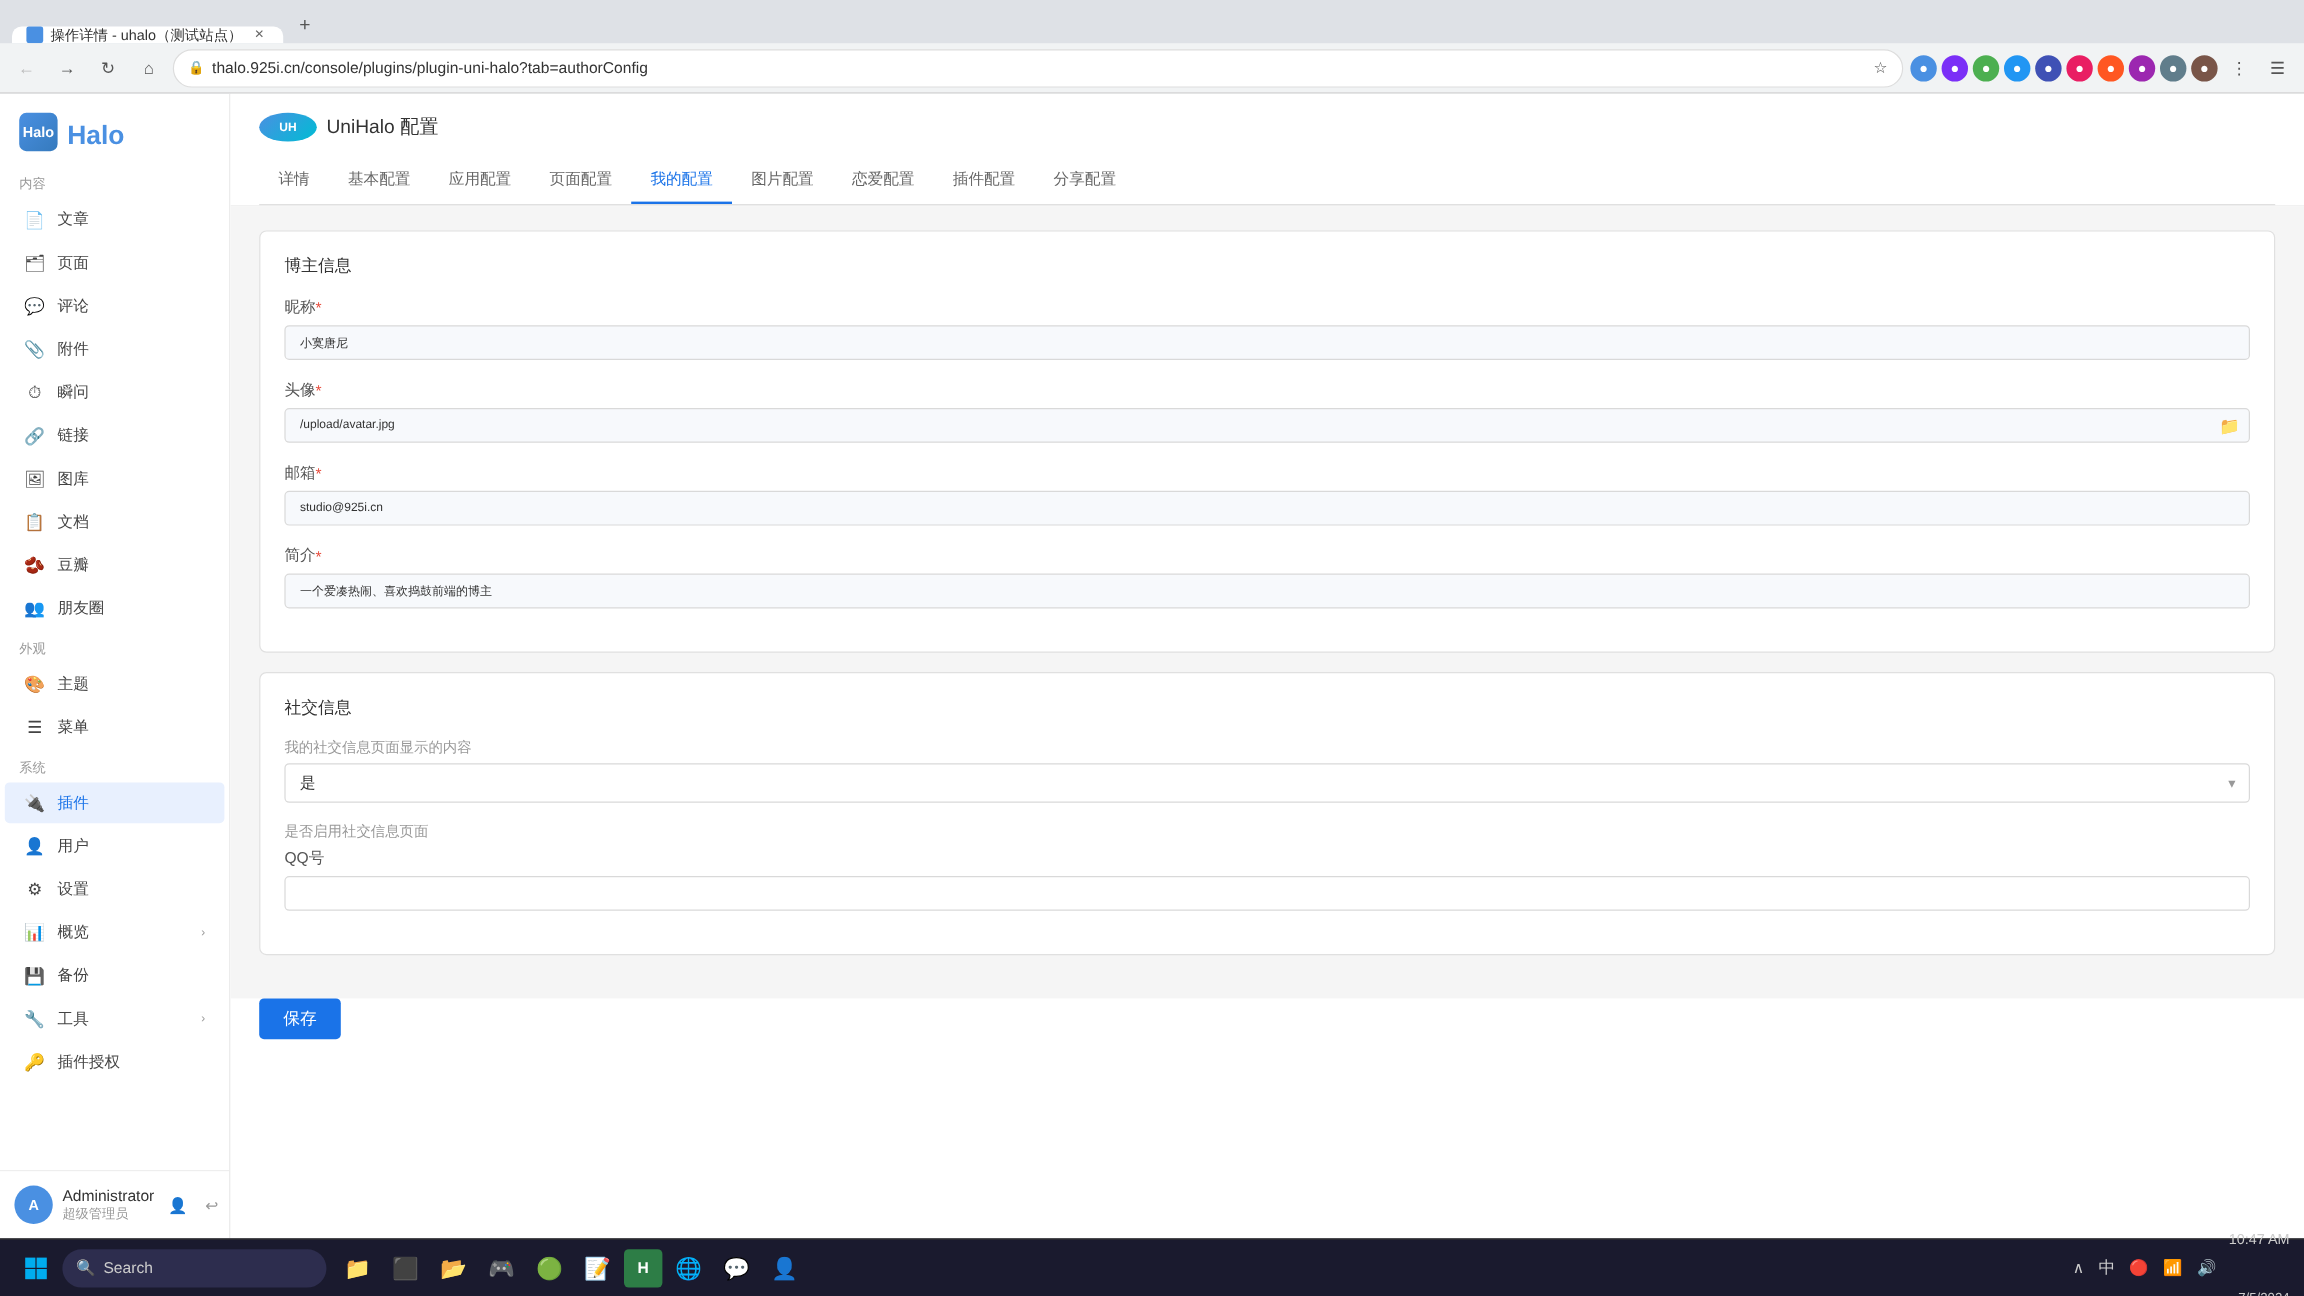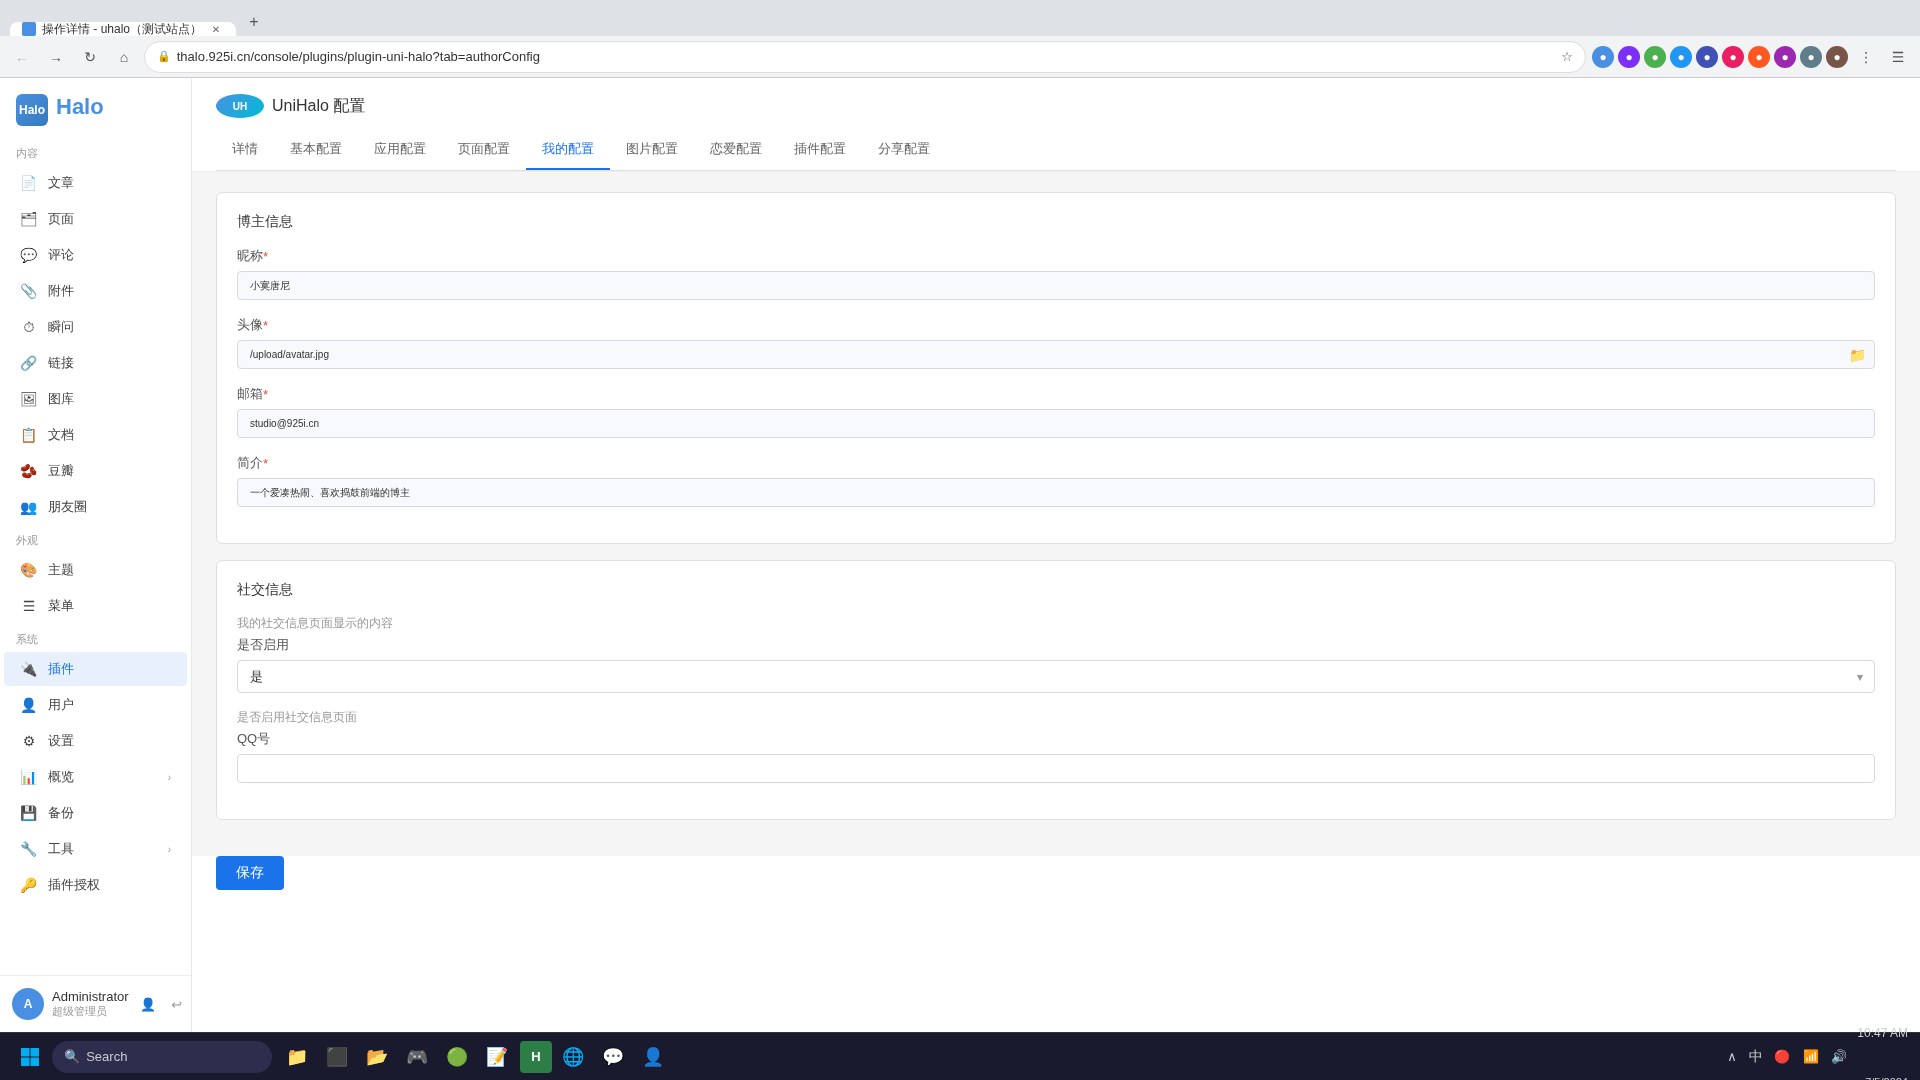--- a/index.html
+++ b/index.html
@@ -23,21 +23,21 @@
     .address-bar .star-icon { color: #555; font-size: 13px; cursor: pointer; }
     .toolbar-icons { display: flex; align-items: center; gap: 4px; }
     .toolbar-icon-btn { width: 28px; height: 28px; border: none; background: none; cursor: pointer; border-radius: 50%; display: flex; align-items: center; justify-content: center; color: #555; font-size: 14px; }
     .browser-ext-icon { width: 22px; height: 22px; border-radius: 3px; display: flex; align-items: center; justify-content: center; font-size: 12px; cursor: pointer; }
 
     
     .app-container { display: flex; flex: 1; overflow: hidden; }
 
     
     .sidebar { width: 192px; background: #fff; border-right: 1px solid #e8e8e8; display: flex; flex-direction: column; overflow-y: auto; flex-shrink: 0; }
-    .sidebar-logo { padding: 16px 16px 12px; display: flex; align-items: flex-start; }
+    .sidebar-logo { padding: 16px 16px 12px; display: flex; align-items: flex-end; }
     .logo-icon { width: 32px; height: 32px; background: linear-gradient(135deg, #4a90e2, #357abd); border-radius: 6px; display: flex; align-items: center; justify-content: center; color: white; font-weight: bold; font-size: 12px; margin-right: 8px; }
     .logo-text { font-size: 22px; font-weight: bold; color: #4a90e2; }
     .sidebar-section-label { padding: 8px 16px 4px; font-size: 11px; color: #999; }
     .sidebar-item { display: flex; align-items: center; padding: 8px 16px; cursor: pointer; color: #444; gap: 10px; border-radius: 4px; margin: 1px 4px; }
     .sidebar-item.active { background: #e8f0fe; color: #1a73e8; }
     .sidebar-item .item-icon { width: 18px; height: 18px; display: flex; align-items: center; justify-content: center; font-size: 14px; flex-shrink: 0; }
     .sidebar-item .item-label { font-size: 13px; }
     .sidebar-item .item-arrow { margin-left: auto; font-size: 10px; color: #999; }
 
     
@@ -307,21 +307,20 @@
             </div>
             <input type="text" class="form-input" value="一个爱凑热闹、喜欢捣鼓前端的博主" style="">
           </div>
         </div>
 
         <div class="form-section">
           <div class="section-title">社交信息</div>
           <div class="social-note">我的社交信息页面显示的内容</div>
 
           <div class="form-field">
-            <div class="field-label">是否启用</div>
             <div class="select-wrapper">
               <select class="form-select">
                 <option>是</option>
                 <option>否</option>
               </select>
             </div>
           </div>
 
           <div class="social-note">是否启用社交信息页面</div>
 

